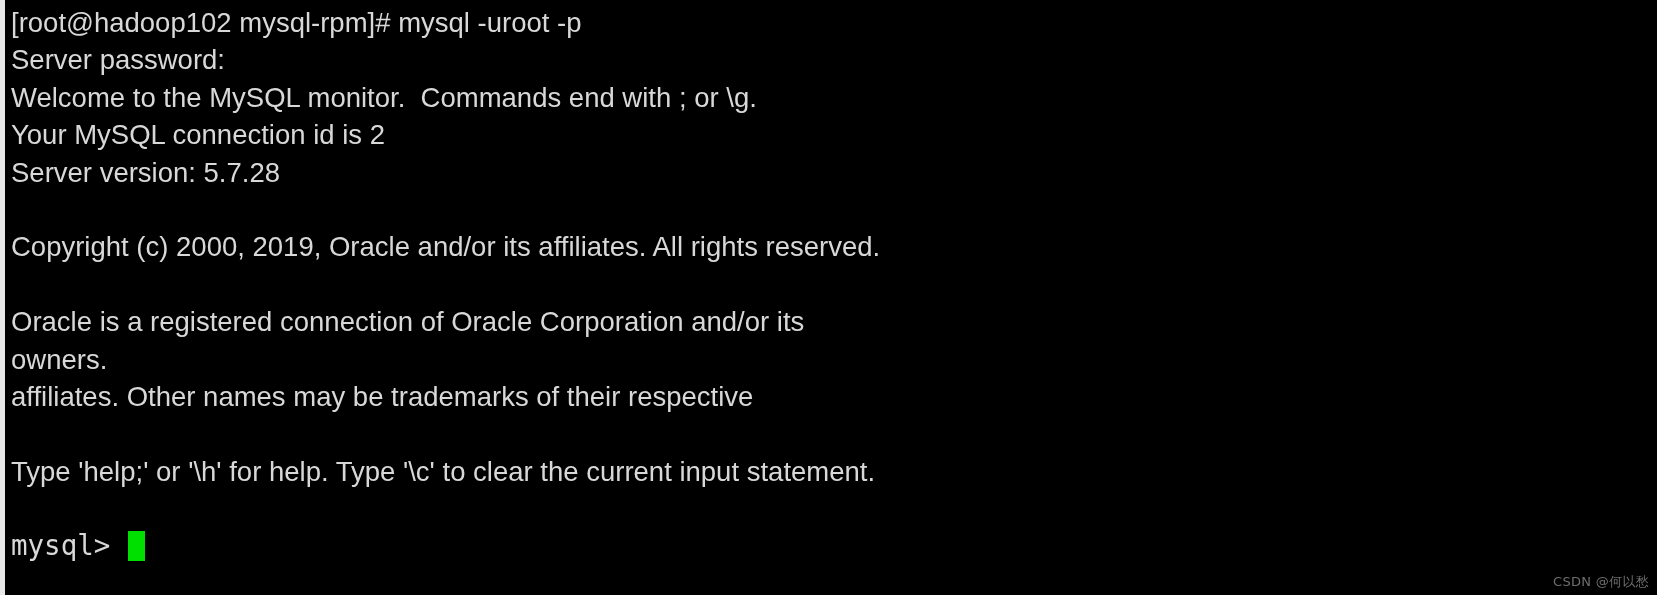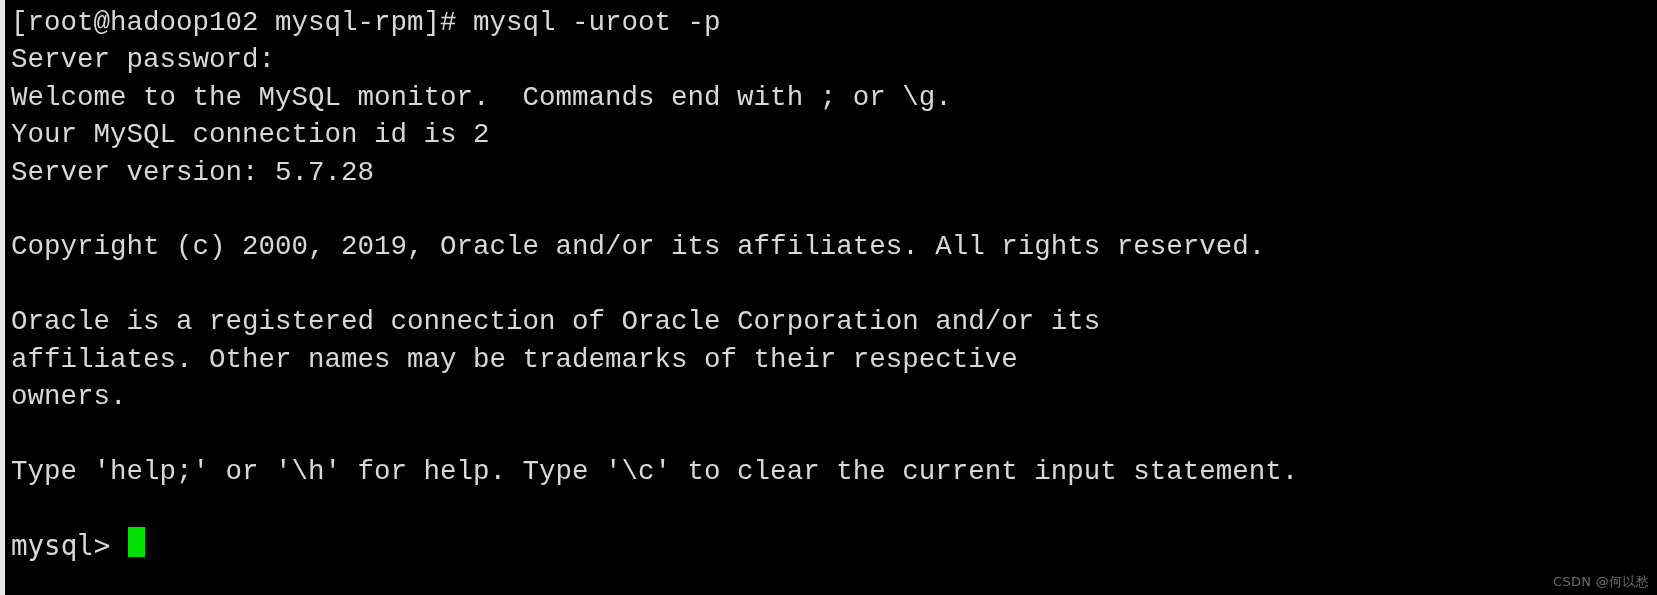--- a/index.html
+++ b/index.html
@@ -40,27 +40,28 @@
     box-sizing: border-box;
   }
   .line {
     display: block;
     height: 37.4px;
     line-height: 37.4px;
     font-size: 27.5px;
     letter-spacing: 0px;
     color: #d8d8d8;
     white-space: pre;
-    font-family: Liberation Mono, monospace;
+    font-family: Liberation Sans, sans-serif;
   }
   .line.blank {
     color: transparent;
   }
   .prompt-line {
     display: flex;
+    align-items: center;
     height: 37.4px;
     line-height: 37.4px;
   }
   .prompt-text {
     font-size: 27.5px;
     color: #d8d8d8;
     white-space: pre;
     font-family: "DejaVu Sans Mono", "Liberation Mono", monospace;
   }
   #cursor-block {
@@ -93,22 +94,22 @@
   <div id="screen">
     <span class="line">[root@hadoop102 mysql-rpm]# mysql -uroot -p</span>
     <span class="line">Server password:</span>
     <span class="line">Welcome to the MySQL monitor.  Commands end with ; or \g.</span>
     <span class="line">Your MySQL connection id is 2</span>
     <span class="line">Server version: 5.7.28</span>
     <span class="line blank"></span>
     <span class="line">Copyright (c) 2000, 2019, Oracle and/or its affiliates. All rights reserved.</span>
     <span class="line blank"></span>
     <span class="line">Oracle is a registered connection of Oracle Corporation and/or its</span>
+    <span class="line">owners.</span>
     <span class="line">affiliates. Other names may be trademarks of their respective</span>
-    <span class="line">owners.</span>
     <span class="line blank"></span>
     <span class="line">Type 'help;' or '\h' for help. Type '\c' to clear the current input statement.</span>
     <span class="line blank"></span>
 
     <div class="prompt-line">
       <span class="prompt-text">mysql&gt; </span>
       <span class="prompt-text"></span>
       <span id="cursor-block"></span>
     </div>
   </div>

